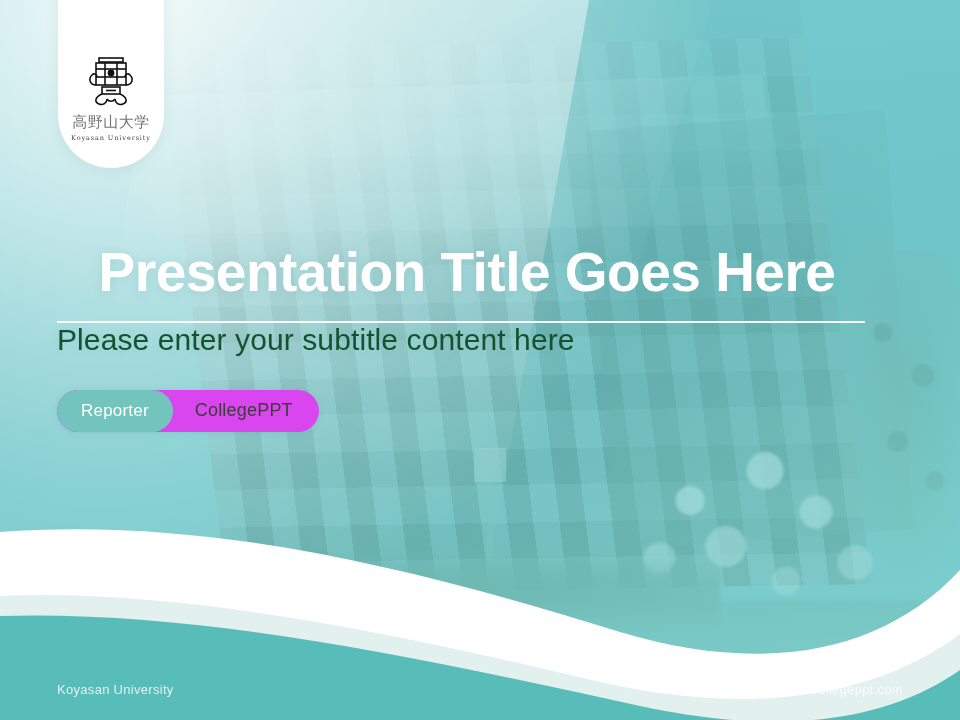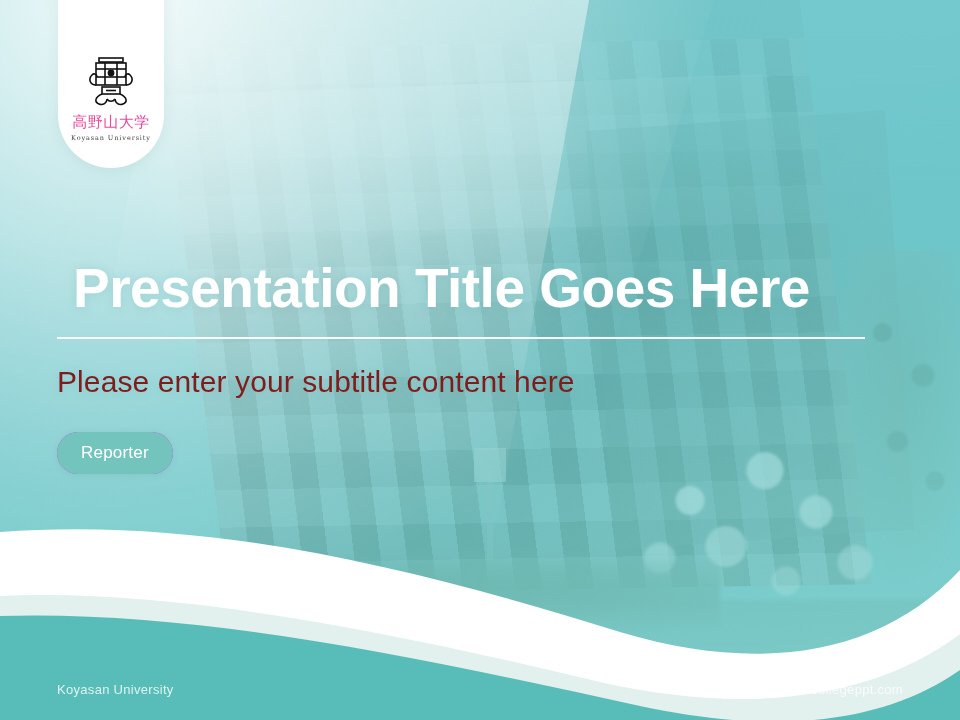--- a/index.html
+++ b/index.html
@@ -229,21 +229,21 @@
   }
   .crest {
     width: 52px;
     height: 54px;
     margin-bottom: 7px;
   }
   .logo-jp {
     font-family: "DejaVu Sans", "Liberation Sans", sans-serif;
     font-size: 15px;
     letter-spacing: 0.5px;
-    color: #ec4899;
+    color: #737373;
     line-height: 1;
     white-space: nowrap;
     text-align: right;
   }
   .logo-en {
     font-family: "DejaVu Serif", "Liberation Serif", serif;
     font-size: 6.5px;
     letter-spacing: 0.9px;
     color: #3a3a3a;
     margin-top: 4px;
@@ -256,35 +256,35 @@
     left: 57px;
     top: 243px;
     width: 820px;
   }
   .title {
     font-size: 55px;
     font-weight: bold;
     color: #ffffff;
     line-height: 1.06;
     letter-spacing: -0.5px;
-    margin: 16px;
+    margin: 0;
     text-shadow: 0 1px 10px rgba(110,175,175,0.30);
     white-space: nowrap;
+    text-align: center;
   }
   .rule {
     margin-top: 20px;
     width: 808px;
     height: 2px;
     background: #ffffff;
     opacity: 0.95;
   }
   .subtitle {
-    margin-top: 26px;
     font-size: 30px;
-    color: #7f1d1d;
+    color: #14532d;
     letter-spacing: 0.1px;
     line-height: 1.15;
     text-shadow: 0 1px 8px rgba(110,175,175,0.25);
     white-space: nowrap;
   }
 
   
   .pill {
     margin-top: 32px;
     display: inline-flex;
@@ -387,20 +387,21 @@
     <div class="logo-en">Koyasan University</div>
   </div>
 
   <div class="content">
     <h1 class="title">Presentation Title Goes Here</h1>
     <div class="rule"></div>
     <div class="subtitle">Please enter your subtitle content here</div>
 
     <div class="pill">
       <div class="pill-left">Reporter</div>
+      <div class="pill-right">CollegePPT</div>
     </div>
   </div>
 
   <div class="footer">
     <div class="footer-left">Koyasan University</div>
     <div class="footer-right">www.collegeppt.com</div>
   </div>
 
 </div>
 

